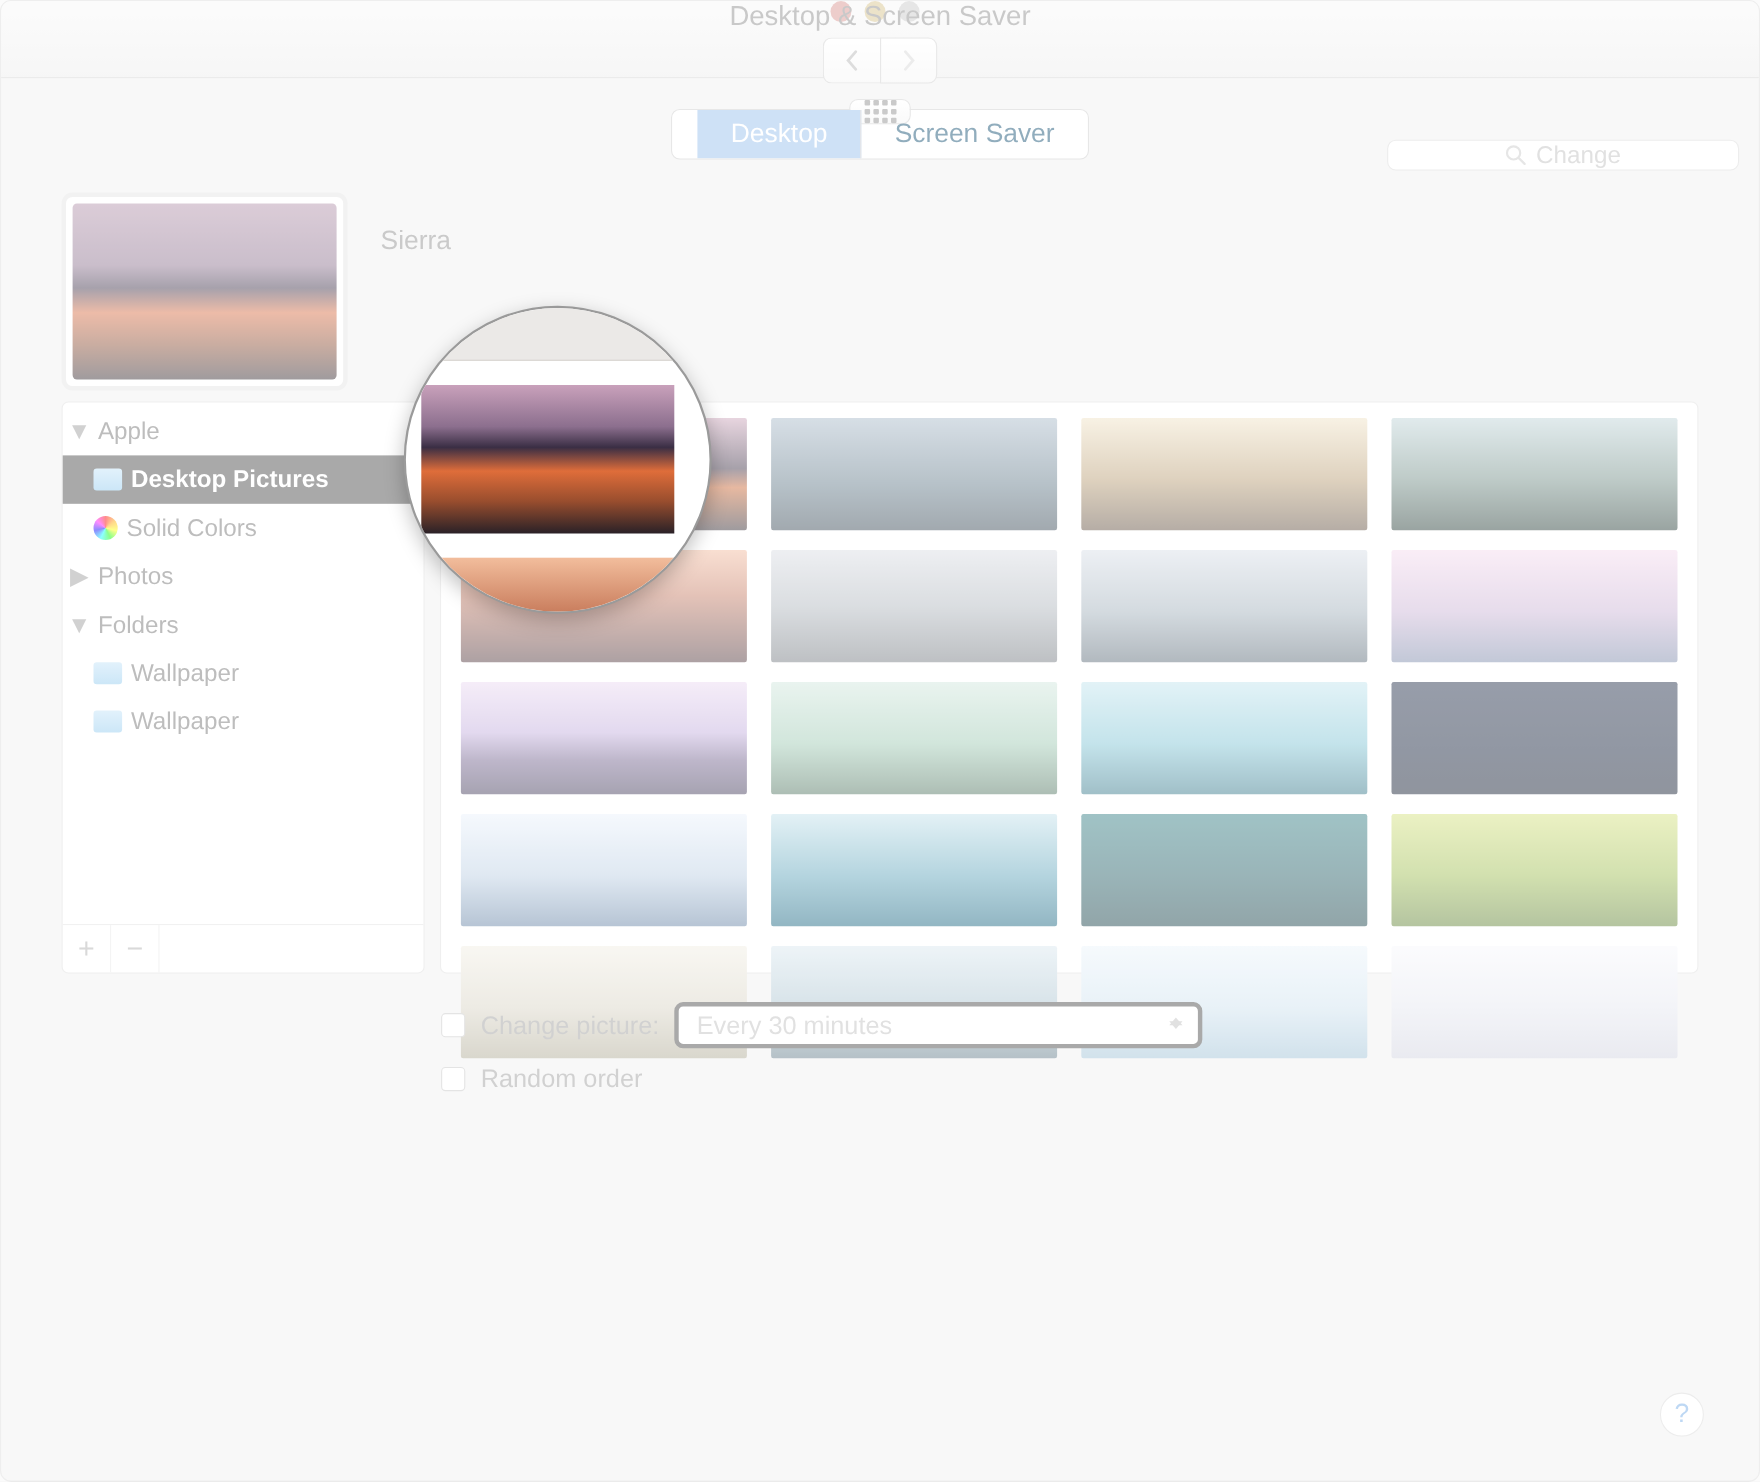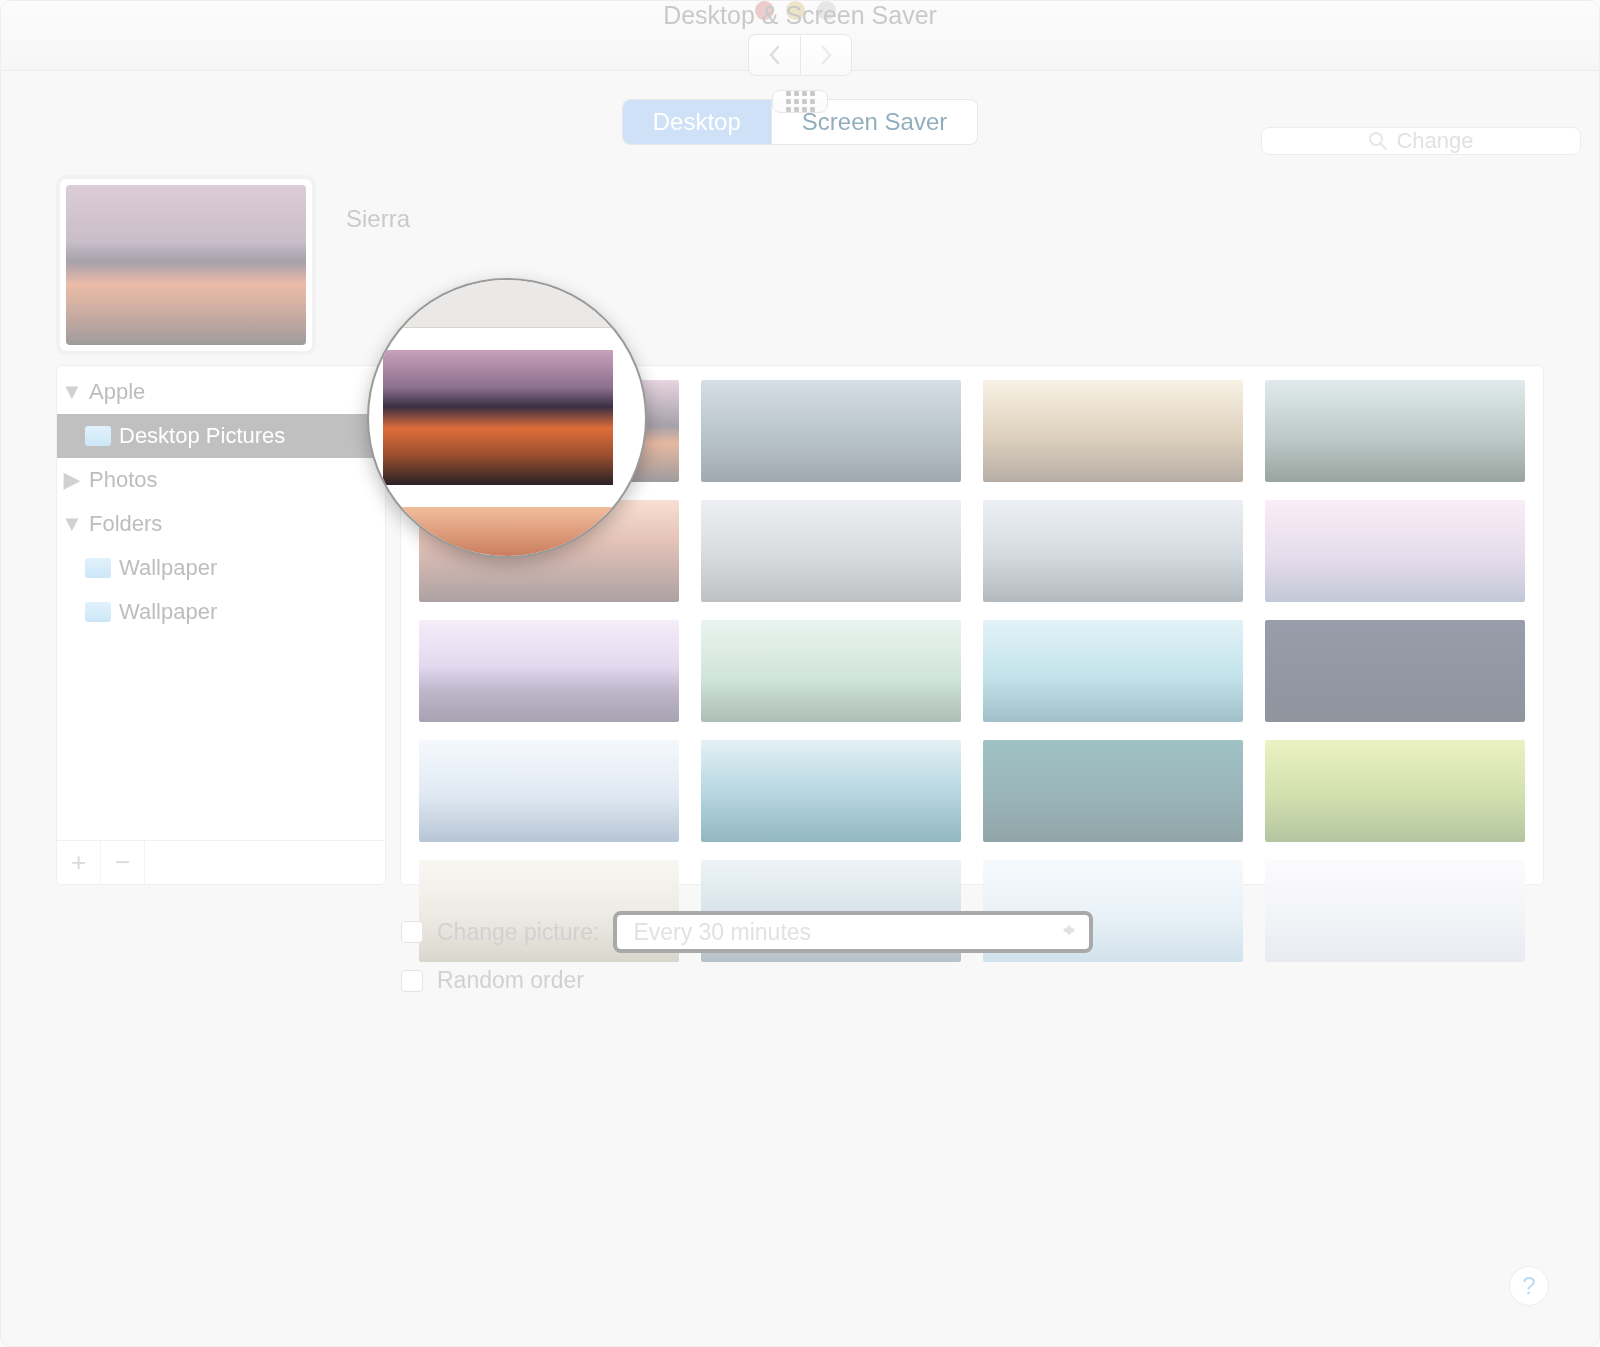--- a/index.html
+++ b/index.html
@@ -74,20 +74,21 @@
   height:42px; width:320px; display:flex; align-items:center; justify-content:center; gap:8px;
   color:#bcbcbc; font-size:22px;
 }
 
 
 .tabs {
   margin: 28px auto 0;
   display:flex; width:fit-content;
   border:1px solid #c9c9c9; border-radius:8px; overflow:hidden;
   background:#fff;
+  padding-left:23px;
 }
 .tab {
   padding:8px 30px; font-size:24px; color:#0c4a6e;
   border-right:1px solid #c9c9c9;
 }
 .tab:last-child{border-right:none;}
 .tab.active{ background:#93bdec; color:#fff; }
 
 
 .content {
@@ -106,21 +107,21 @@
 
 .sidebar{
   width:330px; background:#fff; border:1px solid #dcdcdc; border-radius:6px;
   display:flex; flex-direction:column; font-size:22px; color:#6d6d6d;
   position:relative;
 }
 .sidebar-list{flex:1; padding-top:4px;}
 .sbrow{display:flex; align-items:center; height:44px; padding:0 8px 0 6px; gap:8px;}
 .sbrow.level1{padding-left:6px;}
 .sbrow.level2{padding-left:28px;}
-.sbrow.selected{background:#737373; color:#fff;}
+.sbrow.selected{background:#404040; color:#fff;font-weight:bold;}
 .disclose{width:18px; display:inline-flex; justify-content:center; color:#9a9a9a;}
 .folder-icon{width:26px;height:20px;border-radius:3px;}
 .folder-blue{background:linear-gradient(#bfe1f7,#8ec9ee);}
 .color-wheel{width:22px;height:22px;border-radius:50%;background:conic-gradient(red,orange,yellow,lime,cyan,blue,magenta,red);}
 .sidebar-footer{
   height:44px; border-top:1px solid #e0e0e0; display:flex;
 }
 .footbtn{width:44px; display:flex;align-items:center;justify-content:center;font-size:26px;color:#aaa;border-right:1px solid #e6e6e6;}
 
 
@@ -288,20 +289,24 @@
 
       <div class="sidebar">
         <div class="sidebar-list">
           <div class="sbrow level1">
             <span class="disclose">▼</span>
             <span>Apple</span>
           </div>
           <div class="sbrow level2 selected">
             <span class="folder-icon folder-blue"></span>
             <span>Desktop Pictures</span>
+          </div>
+          <div class="sbrow level2">
+            <span class="color-wheel"></span>
+            <span>Solid Colors</span>
           </div>
           <div class="sbrow level1">
             <span class="disclose">▶</span>
             <span>Photos</span>
           </div>
           <div class="sbrow level1">
             <span class="disclose">▼</span>
             <span>Folders</span>
           </div>
           <div class="sbrow level2">

